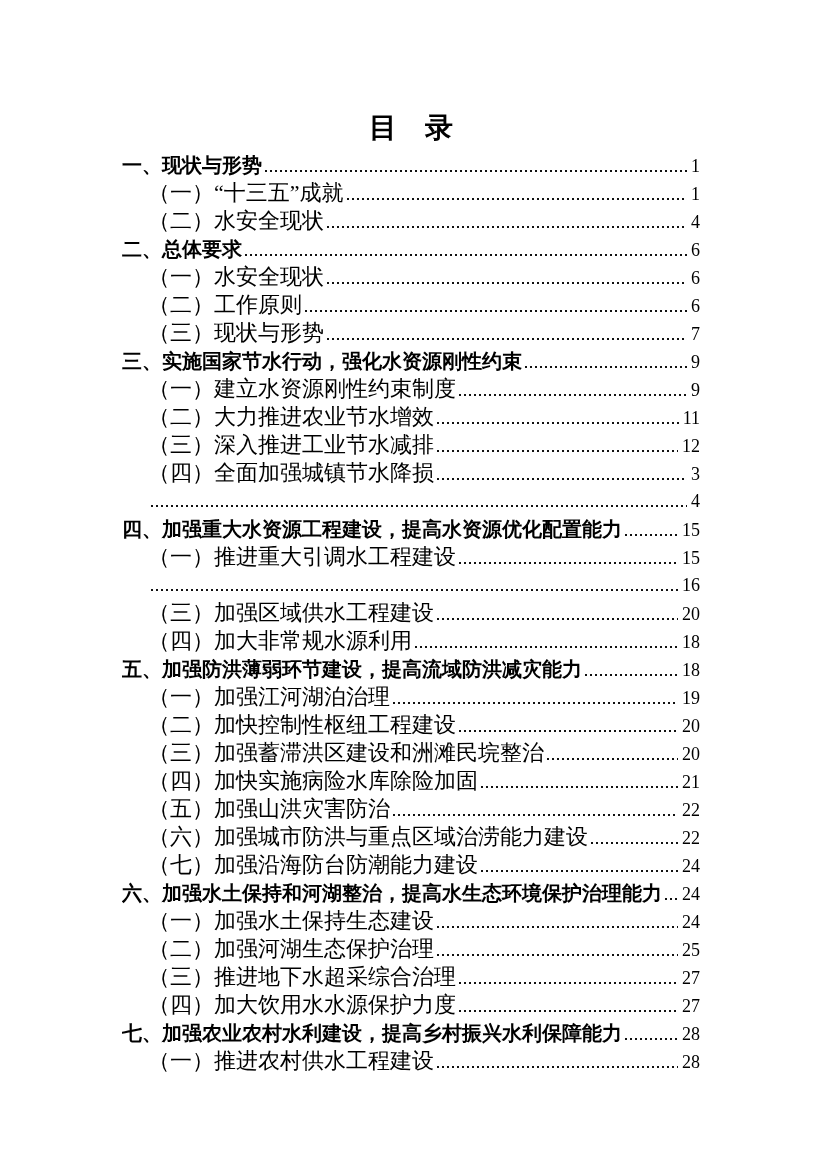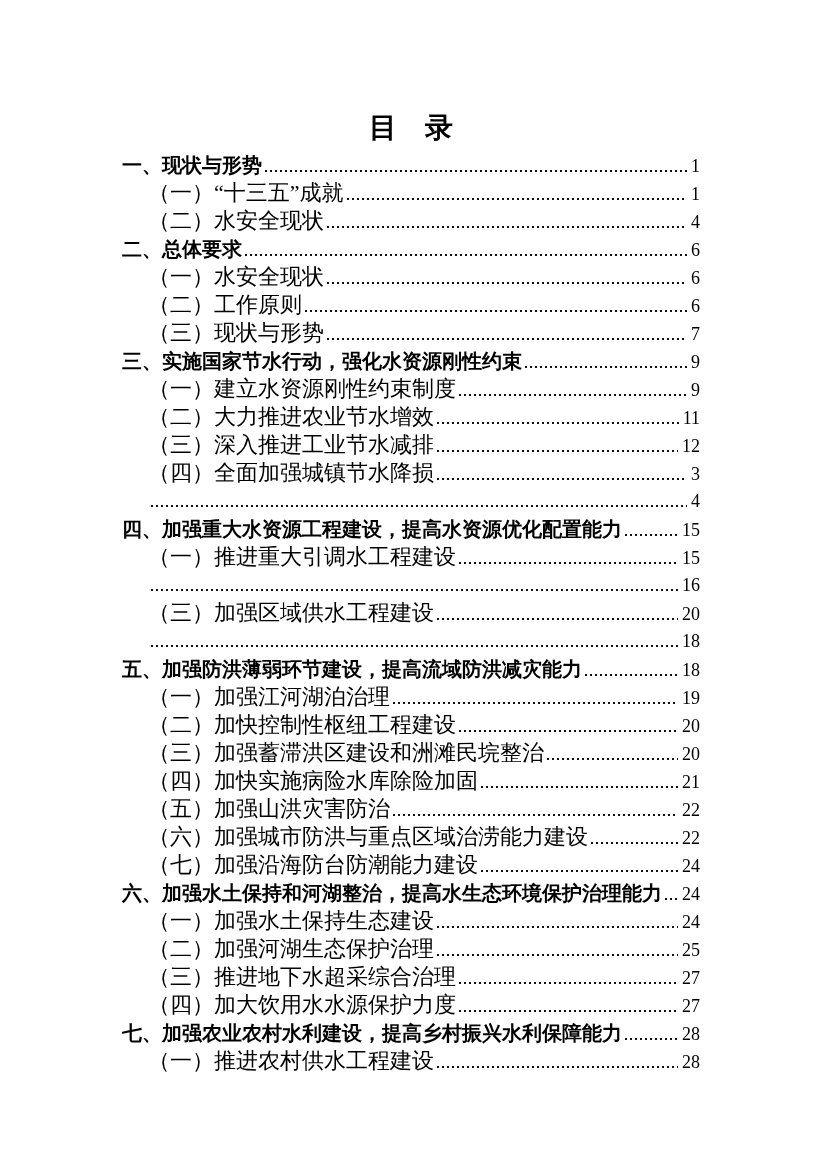--- a/index.html
+++ b/index.html
@@ -156,20 +156,21 @@
       <div class="row level-2">
         <span class="dots"></span>
         <span class="pagenum">16</span>
       </div>
       <div class="row level-2">
         <span class="label">（三）加强区域供水工程建设</span>
         <span class="dots"></span>
         <span class="pagenum">20</span>
       </div>
       <div class="row level-2">
+        <span class="label">（四）加大非常规水源利用</span>
         <span class="dots"></span>
         <span class="pagenum">18</span>
       </div>
       <div class="row level-1">
         <span class="label">五、加强防洪薄弱环节建设，提高流域防洪减灾能力</span>
         <span class="dots"></span>
         <span class="pagenum">18</span>
       </div>
       <div class="row level-2">
         <span class="label">（一）加强江河湖泊治理</span>

